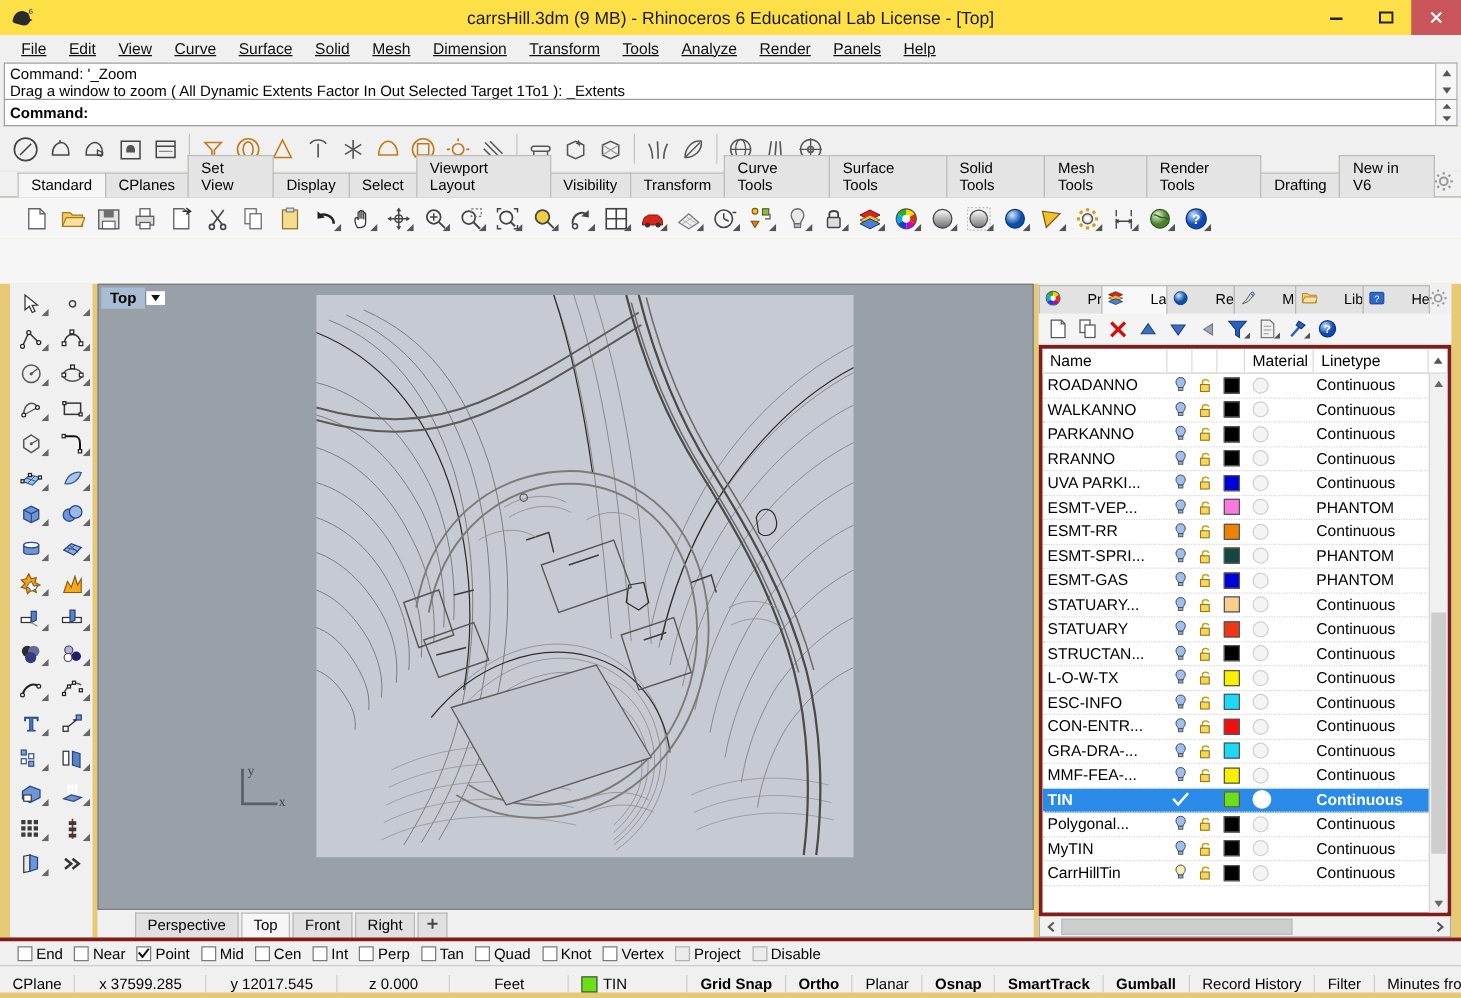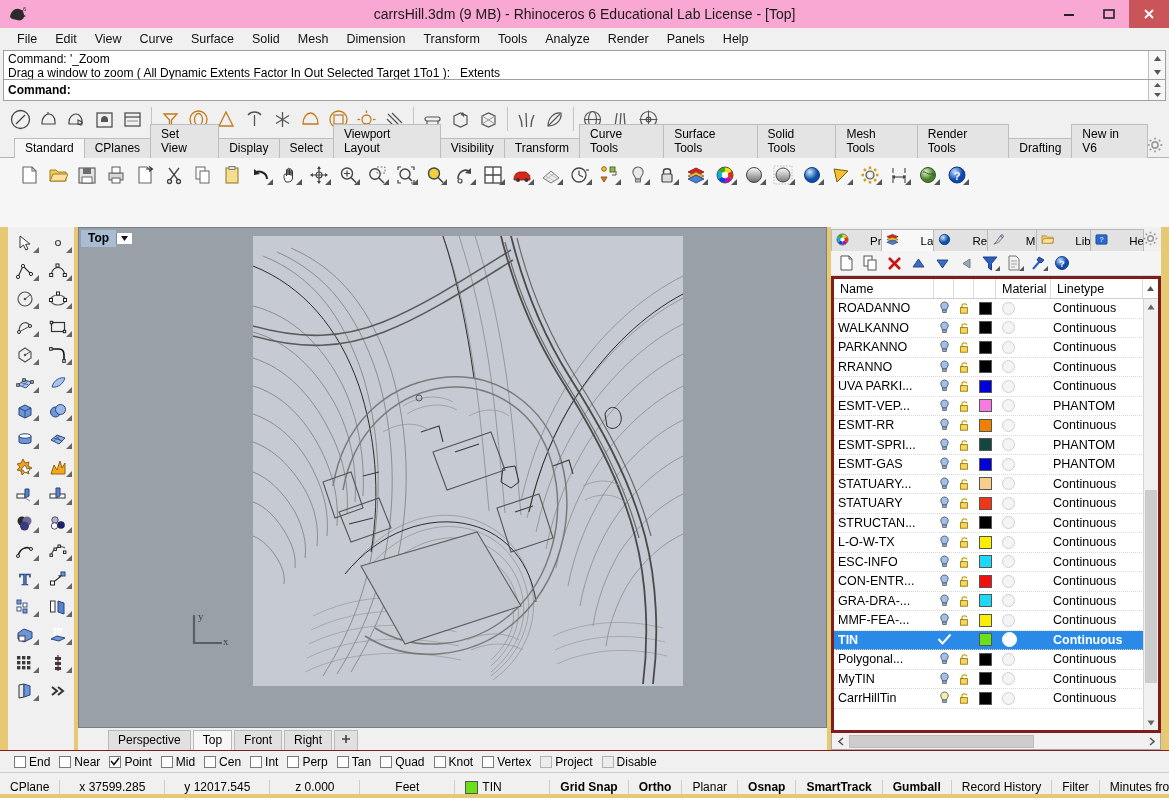--- a/index.html
+++ b/index.html
@@ -8,35 +8,35 @@
     font-family: "Liberation Sans", sans-serif;
     font-size: 12px;
     background: #e8c973;
     color: #000;
   }
   #app { width: 1169px; height: 798px; position: relative;
          background: #e8c973; display: flex; flex-direction: column; }
 
   
   .titlebar { height: 28px; flex: 0 0 28px; display: flex; align-items: center;
-              background: #f9a8d4; position: relative; }
+              background: #fde047; position: relative; }
   .app-icon { width: 22px; height: 20px; margin-left: 8px; position: relative; }
   .title-text { position: absolute; left: 0; right: 0; text-align: center;
                 font-size: 14px; color: #1a1a1a; line-height: 28px; }
   .wincontrols { margin-left: auto; display: flex; height: 28px; z-index: 3; }
   .wc { width: 40px; height: 28px; display: flex; align-items: center;
         justify-content: center; }
   .wc.close { background: #c9555a; }
   .wc svg { display: block; }
 
   
   .menubar { height: 22px; flex: 0 0 22px; background: #f0f0f0;
              display: flex; align-items: center; padding-left: 8px;
              border-bottom: 1px solid #f0f0f0; }
-  .menubar .mi { padding: 2px 9px; font-size: 12.5px; color: #111; }
+  .menubar .mi { padding: 2px 9px; font-size: 12.5px; color: #111; text-decoration: underline; }
 
   
   .cmdwrap { background: #f0f0f0; padding: 0 3px; flex: 0 0 auto; }
   .cmdhist { background: #fff; border: 1px solid #a0a0a0; height: 30px;
              display: flex; position: relative; }
   .cmdhist .lines { flex: 1; padding: 1px 4px; font-size: 12px;
                     line-height: 14px; overflow: hidden; }
   .cmdline { background: #fff; border: 1px solid #a0a0a0; border-top: none;
              height: 21px; display: flex; align-items: center;
              position: relative; }
@@ -164,21 +164,21 @@
              border: 1px solid #a8a8a8; border-top: none; display: flex;
              align-items: center; }
   .hsbtn { width: 17px; display: flex; align-items: center; justify-content: center; }
   .hstrack { flex: 1; height: 13px; position: relative; }
   .hsthumb { position: absolute; left: 0; top: 0; bottom: 0; width: 63%;
              background: #cdcdcd; border: 1px solid #bbb; }
 
   
   .osnapbar { height: 22px; flex: 0 0 22px; background: #f0f0f0;
               display: flex; align-items: center; padding-left: 14px;
-              border-top: 1px solid #7f1d1d; }
+              border-top: 3px solid #7f1d1d; }
   .osnap { display: flex; align-items: center; gap: 3px; margin-right: 9px;
            font-size: 12px; }
   .cb { width: 12px; height: 12px; border: 1px solid #7a7a7a; background: #fff;
         display: flex; align-items: center; justify-content: center; }
   .cb.dim { background: #ececec; border-color: #b2b2b2; }
 
   
   .statusbar { height: 22px; flex: 0 0 22px; background: #f0f0f0;
                display: flex; align-items: flex-end; border-top: 1px solid #ccc;
                margin-bottom: 4px; }

